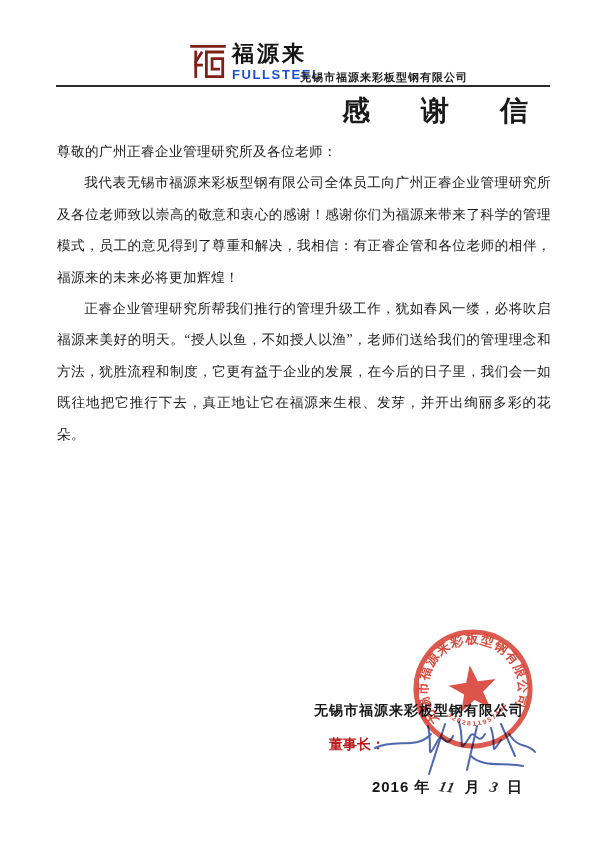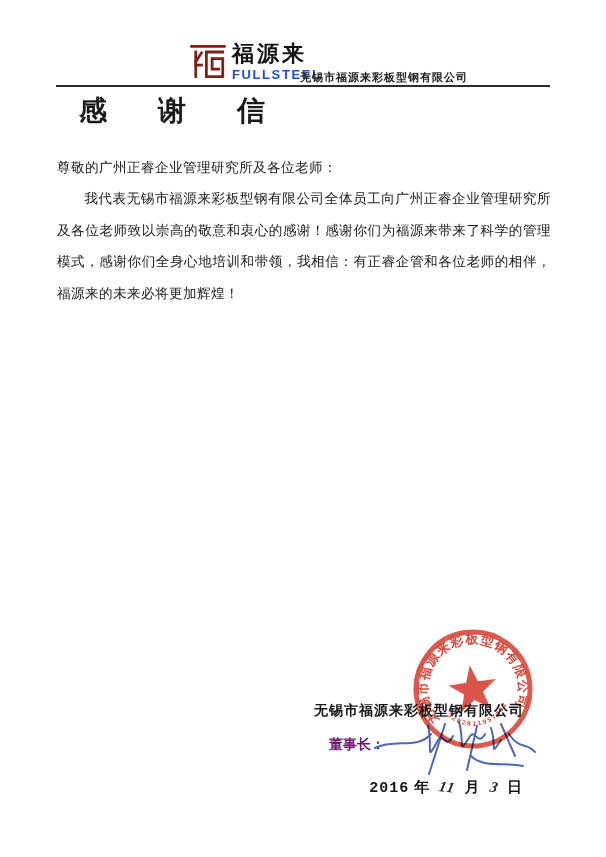--- a/index.html
+++ b/index.html
@@ -13,36 +13,36 @@
   .logo-svg{width:36px;height:36px;display:block;}
   .brand-text{margin-left:6px;}
   .brand-cn{font-size:22px;font-weight:700;letter-spacing:3px;line-height:1.0;color:#151515;
             font-family:"Liberation Sans","DejaVu Sans",sans-serif;}
   .brand-en{font-size:13px;font-weight:700;letter-spacing:1.6px;color:#1d4ed8;margin-top:2px;
             font-family:"Liberation Sans","DejaVu Sans",sans-serif;}
   .company-small{position:absolute;top:70px;left:300px;font-size:11px;font-weight:700;
             letter-spacing:1px;color:#1f1f1f;}
   .header-rule{position:absolute;top:85px;left:56px;width:494px;height:0;
             border-top:2px solid #2b2b2b;}
-  .title{position:absolute;top:92px;left:57px;width:493px;margin:0;text-align:left;
+  .title{position:absolute;top:92px;left:57px;width:493px;margin:0;text-align:right;
             font-size:28px;font-weight:600;letter-spacing:22px;text-indent:22px;color:#1a1a1a;}
   
-  .letter-body{position:absolute;top:136px;left:57px;width:494px;margin-top:16px;}
+  .letter-body{position:absolute;top:136px;left:57px;width:494px;}
   .letter-body p{margin:0;font-size:13.6px;line-height:31.4px;text-align:justify;
             font-weight:500;letter-spacing:.4px;color:#1b1b1b;}
   .letter-body p.indent{text-indent:2em;}
   
   .sig{position:absolute;top:702px;left:57px;width:493px;}
   .sig-company{font-size:14px;font-weight:700;letter-spacing:1px;text-align:right;
             padding-right:26px;color:#181818;}
   .sig-role-row{position:relative;height:58px;}
-  .sig-role-label{position:absolute;left:272px;top:16px;font-size:14px;font-weight:600;color:#701a75;}
+  .sig-role-label{position:absolute;left:272px;top:16px;font-size:14px;font-weight:600;color:#b91c1c;}
   .sig-scribble{position:absolute;left:316px;top:-8px;width:200px;height:78px;overflow:visible;}
   .sig-date{position:absolute;top:76px;right:22px;font-size:15px;color:#161616;letter-spacing:1px;}
-  .sig-date .num-print{font-family:Liberation Mono, monospace;font-weight:700;
+  .sig-date .num-print{font-family:Liberation Sans, sans-serif;font-weight:700;
             font-size:15px;letter-spacing:1px;}
   .sig-date .dlabel{margin:0 5px;font-weight:600;}
   .sig-date .num-hand{display:inline-block;font-style:italic;font-size:15px;font-weight:600;
             transform:rotate(7deg) skewX(-6deg);margin:0 4px;color:#262626;}
   
   .stamp{position:absolute;left:401px;top:617px;width:144px;height:144px;
             transform:rotate(-8deg);mix-blend-mode:multiply;opacity:.9;pointer-events:none;}
   .stamp svg{width:100%;height:100%;display:block;}
 </style>
 </head>
@@ -62,21 +62,22 @@
       <div class="brand-cn">福源来</div>
       <div class="brand-en">FULLSTEEL</div>
     </div>
   </div>
   <div class="company-small">无锡市福源来彩板型钢有限公司</div>
   <div class="header-rule"></div>
   <h1 class="title">感 谢 信</h1>
 
   <main class="letter-body">
     <p>尊敬的广州正睿企业管理研究所及各位老师：</p>
-    <p class="indent">我代表无锡市福源来彩板型钢有限公司全体员工向广州正睿企业管理研究所及各位老师致以崇高的敬意和衷心的感谢！感谢你们为福源来带来了科学的管理模式，感谢你们全身心地培训和带领，我相信：有正睿企管和各位老师的相伴，福源来的未来必将更加辉煌！</p>
+    <p class="indent">我代表无锡市福源来彩板型钢有限公司全体员工向广州正睿企业管理研究所及各位老师致以崇高的敬意和衷心的感谢！感谢你们为福源来带来了科学的管理模式，员工的意见得到了尊重和解决，我相信：有正睿企管和各位老师的相伴，福源来的未来必将更加辉煌！</p>
+    <p class="indent">正睿企业管理研究所帮我们推行的管理升级工作，犹如春风一缕，必将吹启福源来美好的明天。“授人以鱼，不如授人以渔”，老师们送给我们的管理理念和方法，犹胜流程和制度，它更有益于企业的发展，在今后的日子里，我们会一如既往地把它推行下去，真正地让它在福源来生根、发芽，并开出绚丽多彩的花朵。</p>
   </main>
 
   <div class="sig">
     <div class="sig-company">无锡市福源来彩板型钢有限公司</div>
     <div class="sig-role-row">
       <span class="sig-role-label">董事长：</span>
       <svg class="sig-scribble" viewBox="0 0 200 78" fill="none" stroke="#3b57a8" stroke-width="2" stroke-linecap="round" opacity="0.9">
         <path d="M2 36 C 22 26, 44 38, 58 22"></path>
         <path d="M55 14 C 60 34, 52 52, 64 30 C 70 16, 72 40, 80 24"></path>
         <path d="M72 12 L 56 62"></path>

